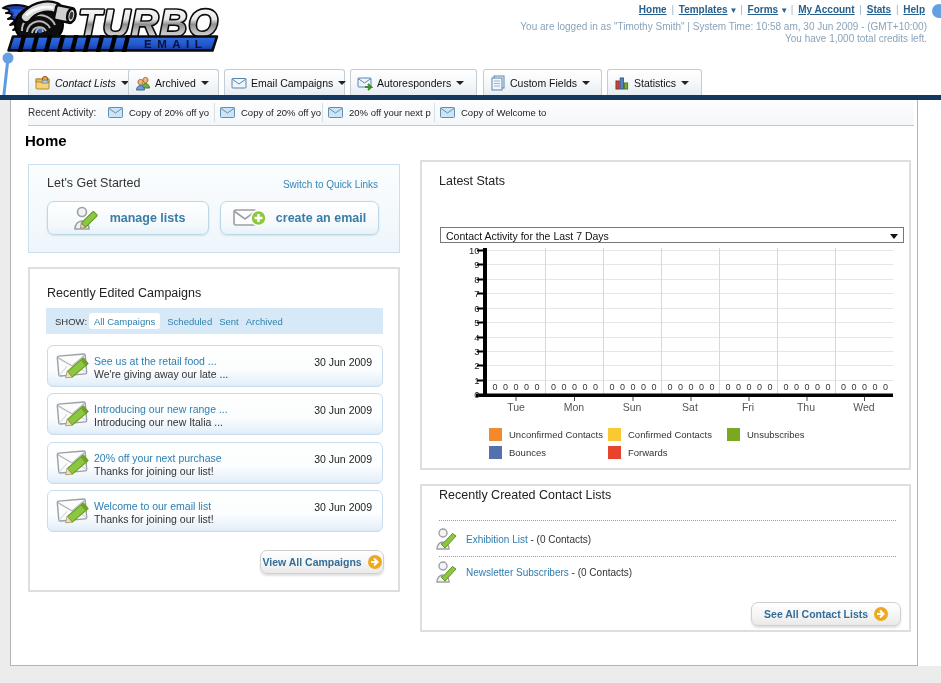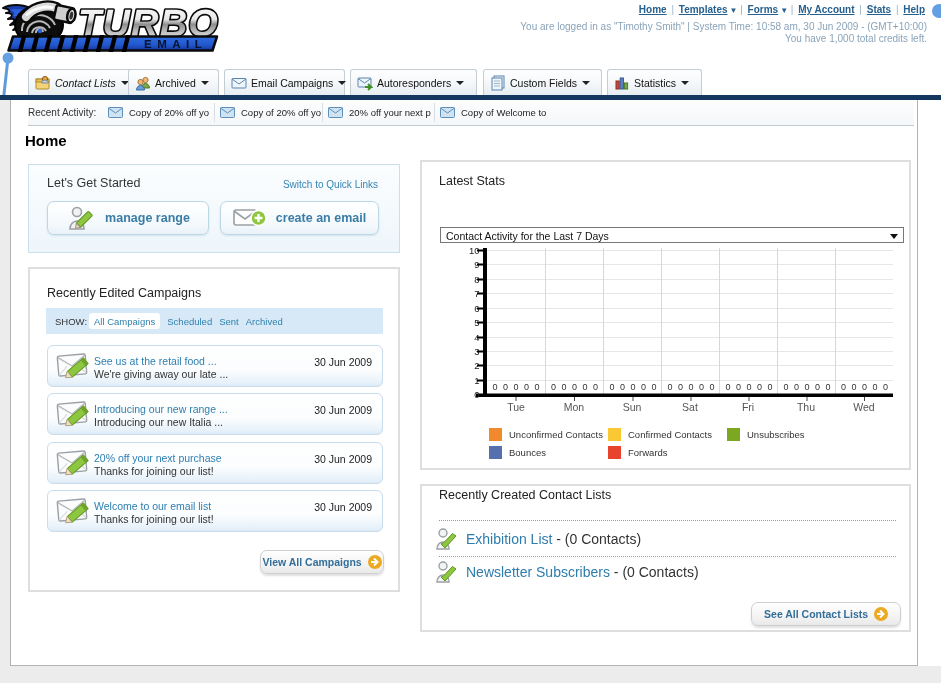--- a/index.html
+++ b/index.html
@@ -57,21 +57,21 @@
 .crow svg{position:absolute;left:7px;top:5px;}
 .gobtn{position:absolute;border:1px solid #cfcfcf;border-radius:7px;background:linear-gradient(180deg,#ffffff 0%,#f4f4f4 60%,#e9e9e9 100%);box-shadow:0 2px 2px rgba(0,0,0,.12);display:flex;align-items:center;justify-content:center;font-size:10.5px;font-weight:bold;color:#336e99;box-sizing:border-box;white-space:nowrap;}
 #viewall{left:230px;top:281px;width:124px;height:24px;}
 #seeall{left:329px;top:116px;width:150px;height:24px;}
 
 #statsel{position:absolute;left:18px;top:33px;width:464px;height:16px;border:1px solid #777;background:#fff;font-size:10.5px;color:#111;box-sizing:border-box;margin-top:32px;}
 #statsel .txt{position:absolute;left:5px;top:2px;}
 #statsel .dn{position:absolute;right:5px;top:6px;width:0;height:0;border-left:4px solid transparent;border-right:4px solid transparent;border-top:5px solid #111;}
 
 .dotline{position:absolute;left:17px;right:13px;border-top:1px dotted #9a9a9a;height:0;}
-.clitem{position:absolute;left:13px;font-size:14px;display:flex;align-items:center;height:24px;}
+.clitem{position:absolute;left:13px;font-size:10px;display:flex;align-items:center;height:24px;}
 .clitem .lnk{color:#2e7cad;}
 .clitem .rest{color:#333;}
 </style>
 </head>
 <body>
 <div id="page">
 
 <svg class="abs" style="left:0;top:0;" width="260" height="135" viewBox="0 0 260 135" text-rendering="geometricPrecision">
   <defs>
     <linearGradient id="chrome" x1="0" y1="0" x2="0" y2="1">
@@ -238,21 +238,21 @@
     <a class="switch" href="#">Switch to Quick Links</a>
     <div class="bigbtn" id="btn-manage">
       <svg width="30" height="26" viewBox="0 0 30 26">
         <circle cx="11" cy="7" r="4.5" fill="#f2f2f2" stroke="#9aa0a4" stroke-width="1.6"></circle>
         <path d="M4,24 a7,8 0 0 1 14,0 Z" fill="#f2f2f2" stroke="#9aa0a4" stroke-width="1.6"></path>
         <g transform="rotate(-45 17 15)">
               <rect x="10" y="12.5" width="17" height="6" rx="1" fill="#8dc63f" stroke="#5f9422"></rect>
               <path d="M10,12.5 l-4,3 l4,3 Z" fill="#e8e0c8" stroke="#9a9070"></path>
             </g>
       </svg>
-      <span>manage range</span>
+      <span>manage lists</span>
     </div>
     <div class="bigbtn" id="btn-create">
       <svg width="34" height="24" viewBox="0 0 34 24">
         <rect x="1" y="4" width="22" height="15" rx="2" fill="#fdfdfd" stroke="#9aa0a4" stroke-width="1.6"></rect>
         <path d="M1,5 L12,13 L23,5" fill="none" stroke="#9aa0a4" stroke-width="1.6"></path>
         <circle cx="25.5" cy="12" r="7.5" fill="#8dc63f" stroke="#fff" stroke-width="1.5"></circle>
         <path d="M25.5,8 v8 M21.5,12 h8" stroke="#fff" stroke-width="2.4"></path>
       </svg>
       <span>create an email</span>
     </div>

